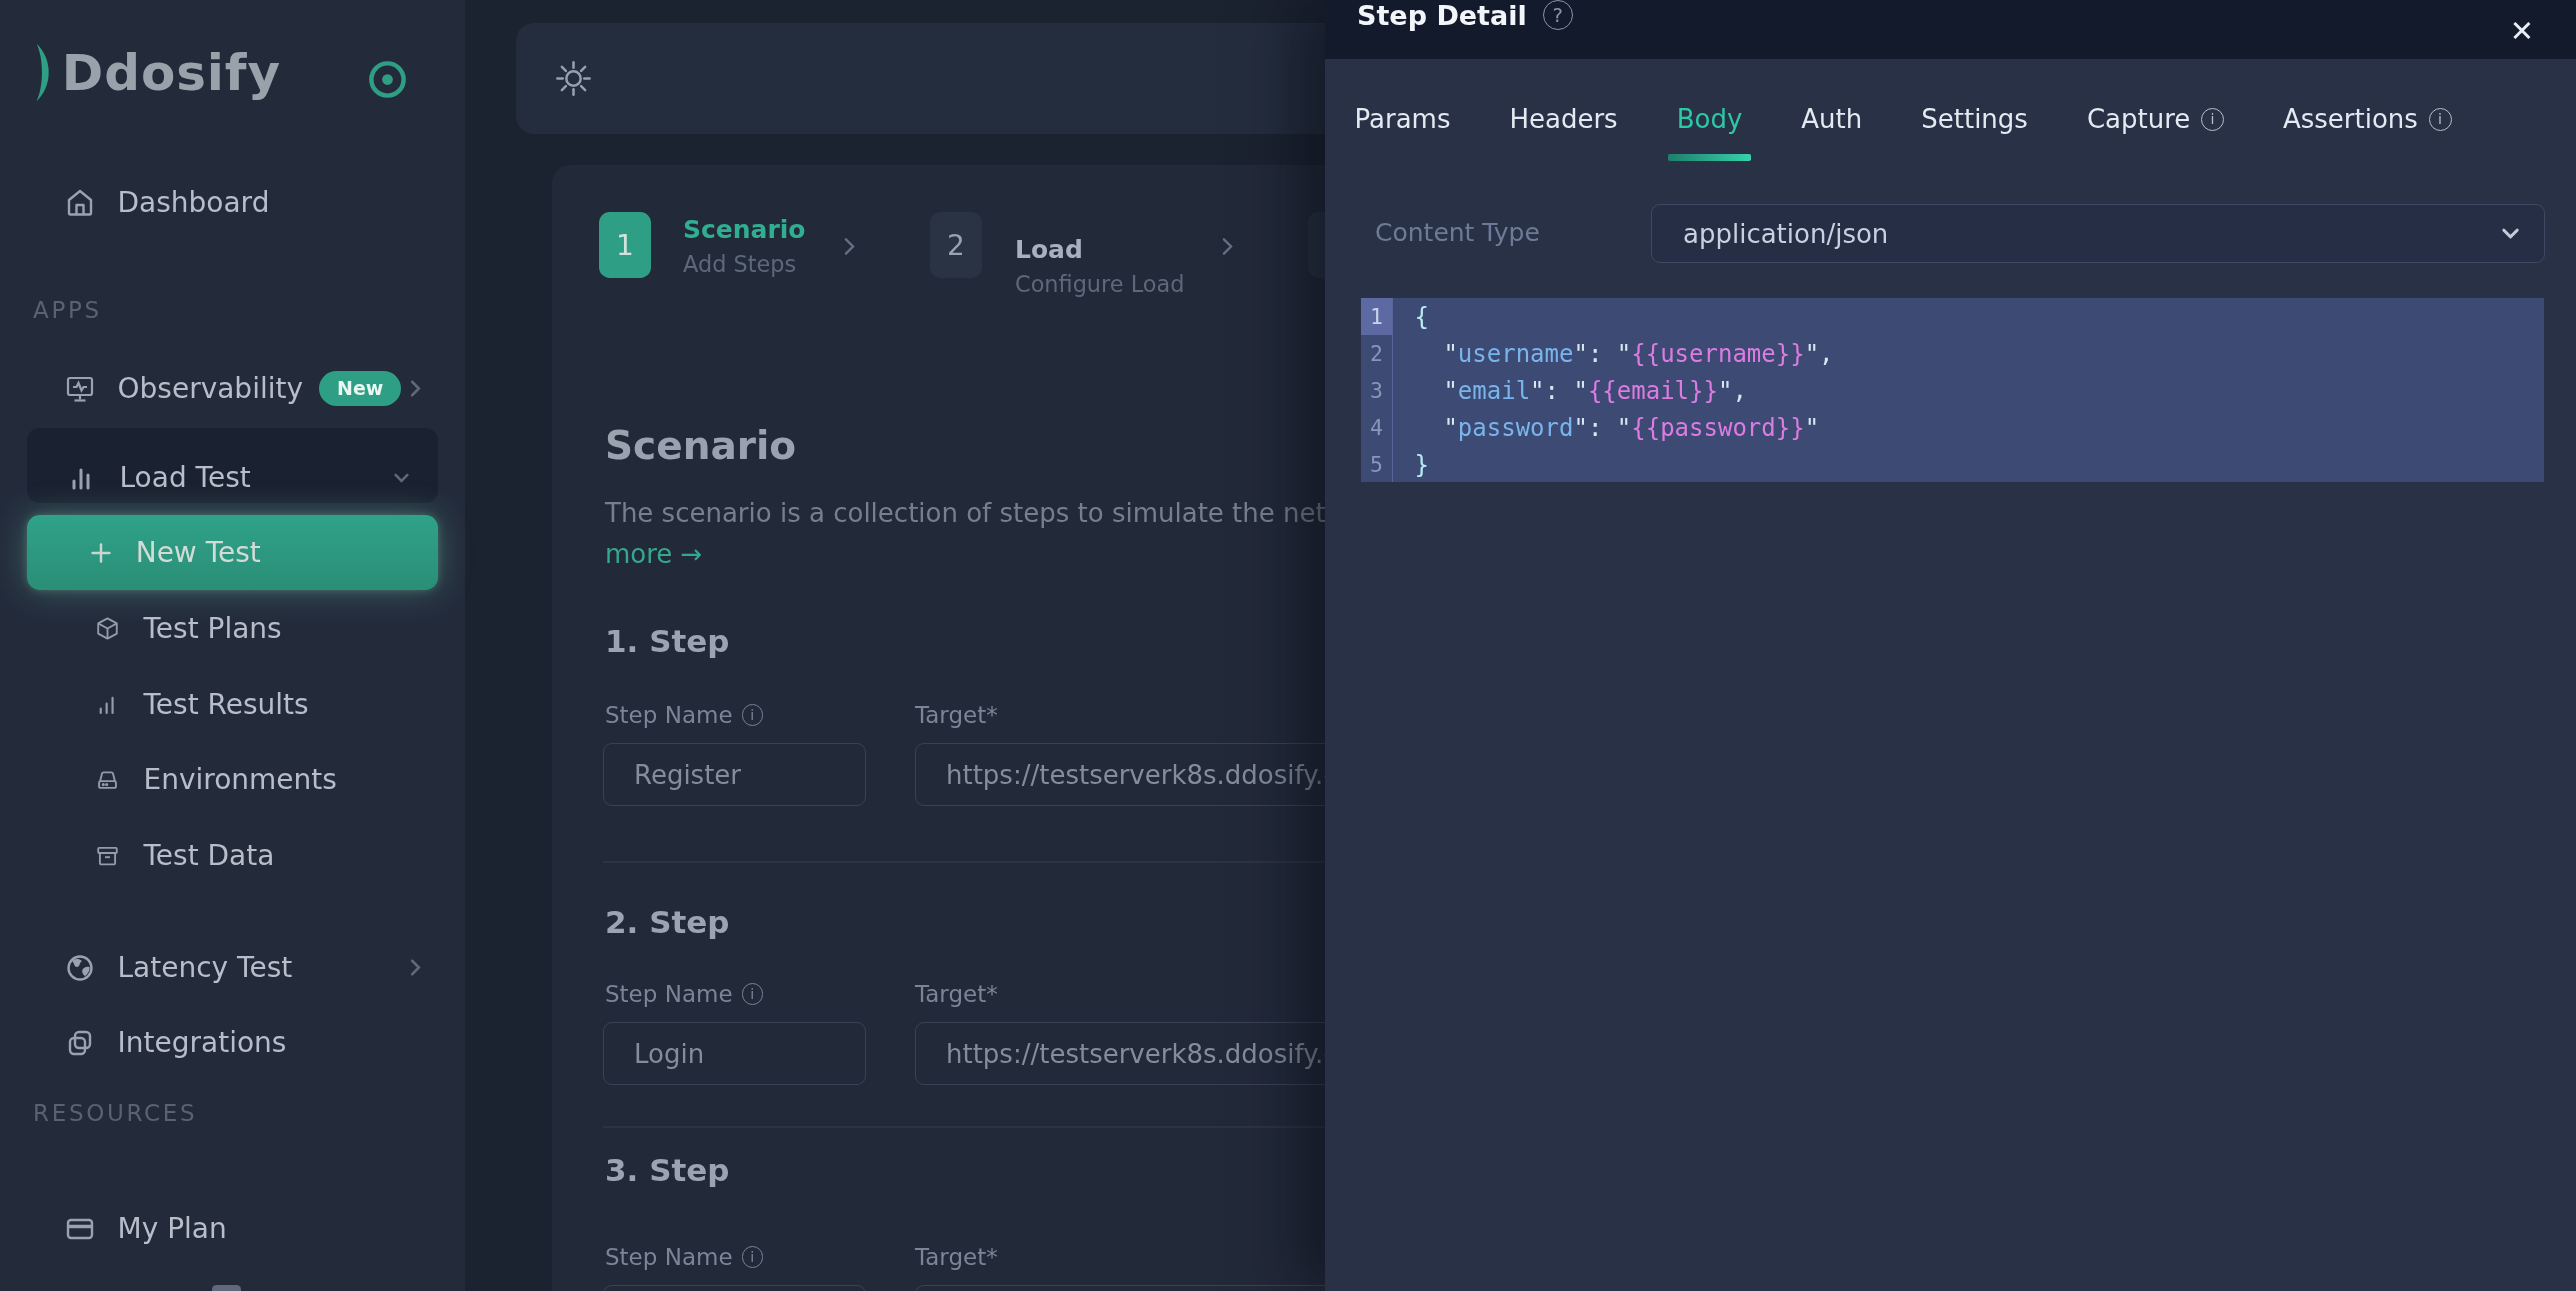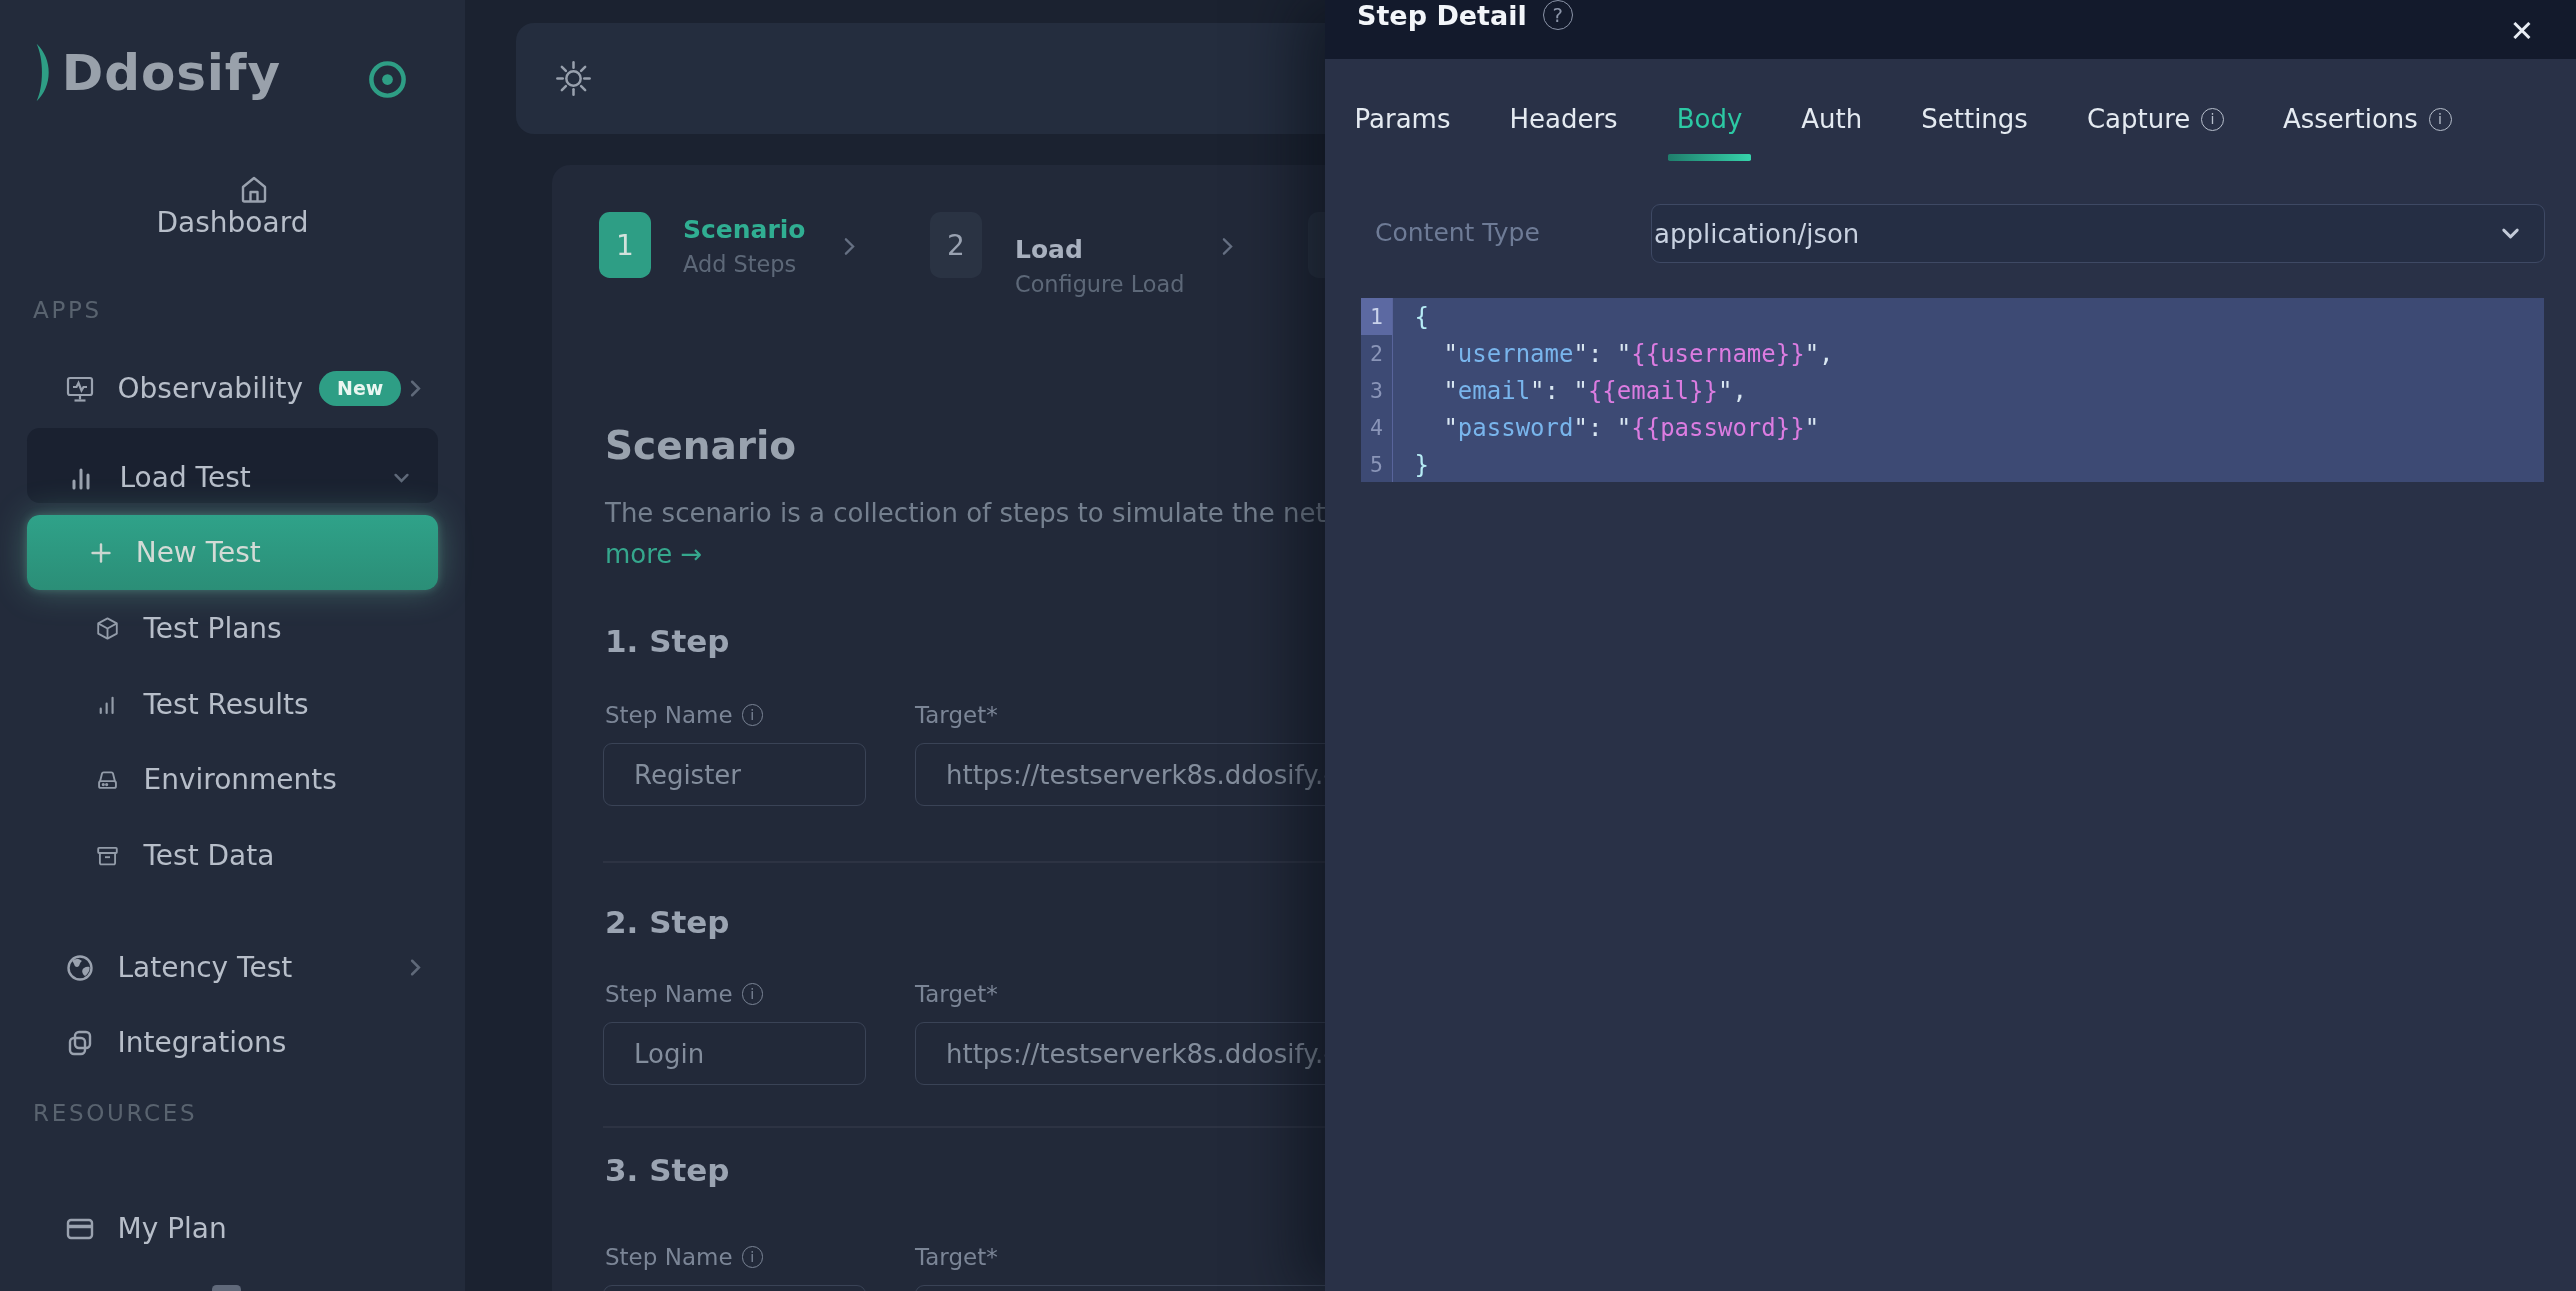--- a/index.html
+++ b/index.html
@@ -68,21 +68,21 @@
 
   .tabs { position:absolute; left:29.5px; top:104px; display:flex; gap:59px; }
   .tab { position:relative; font-size:26px; color:#E4EAF1; padding-bottom:27px; display:flex; align-items:center; gap:10.7px; white-space:nowrap;}
   .tab.active { color:#2CC9A4; }
   .tab.active::after { content:""; position:absolute; left:-9px; right:-9px; bottom:0; height:7.2px; border-radius:1.8px;
        background:linear-gradient(90deg,#1F7E6C, #36D3AB); }
   .tab .i-ring { width:23px; height:23px; border:1.8px solid #B7BFCC; border-radius:50%; color:#B7BFCC; font-size:14.3px; display:flex; align-items:center; justify-content:center; font-style:normal;}
 
   .ct-label { position:absolute; left:50px; top:218px; font-size:25px; color:#6E7B96; }
   .ct-select { position:absolute; left:326px; top:204px; width:894px; height:59px; border:1.8px solid #3E4964; border-radius:9px; background:#252E44; display:flex; align-items:center; }
-  .ct-select .val { margin-left:2px; font-size:26px; color:#C8D1E0; }
+  .ct-select .val { margin-left:31px; font-size:26px; color:#C8D1E0; }
   .ct-select .chev { position:absolute; right:19.7px; width:27px; height:27px; color:#C3CAD8; }
 
   .code-editor { position:absolute; left:36px; top:298px; width:1183px; height:184px; background:#3D4A74; display:flex; font-family:"DejaVu Sans Mono", monospace; }
   .code-gutter { width:32px; flex:0 0 auto; border-right:1.8px solid #58649B; }
   .gutter-cell { height:37px; display:flex; align-items:center; justify-content:center; color:#8A95B8; font-size:21.5px; }
   .gutter-cell.active { background:#5C69A2; color:#C9D2EB; }
   .code-lines { flex:1; padding-left:21.5px; }
   .code-line { height:37px; display:flex; align-items:center; font-size:24px; white-space:pre; }
   .tok-plain, .tok-quote { color:#D9E7F2; }
   .tok-key { color:#79B5EC; }
@@ -107,21 +107,21 @@
         <span class="logo-text">Ddosify</span>
       </div>
       <div class="target-btn">
         <svg width="43" height="43" viewBox="0 0 48 48" fill="none" stroke="#2E9E85">
             <circle cx="24" cy="24" r="18" stroke-width="5"></circle>
             <circle cx="24" cy="24" r="6" fill="#2E9E85" stroke="none"></circle>
           </svg>
       </div>
     </div>
 
-    <div class="nav-item" style="top:174px;flex-direction:column;">
+    <div class="nav-item" style="top:174px;">
       <span class="ic">
         <svg width="32" height="32" viewBox="0 0 32 32" fill="none" stroke="currentColor" stroke-width="2.4" stroke-linejoin="round">
             <path d="M5 13 L16 4 L27 13 V26 A1.5 1.5 0 0 1 25.5 27.5 H6.5 A1.5 1.5 0 0 1 5 26 Z"></path>
             <path d="M12.5 27.5 V18 H19.5 V27.5"></path>
           </svg>
       </span>
       <span>Dashboard</span>
     </div>
 
     <div class="section-label" style="top:297px;">APPS</div>

